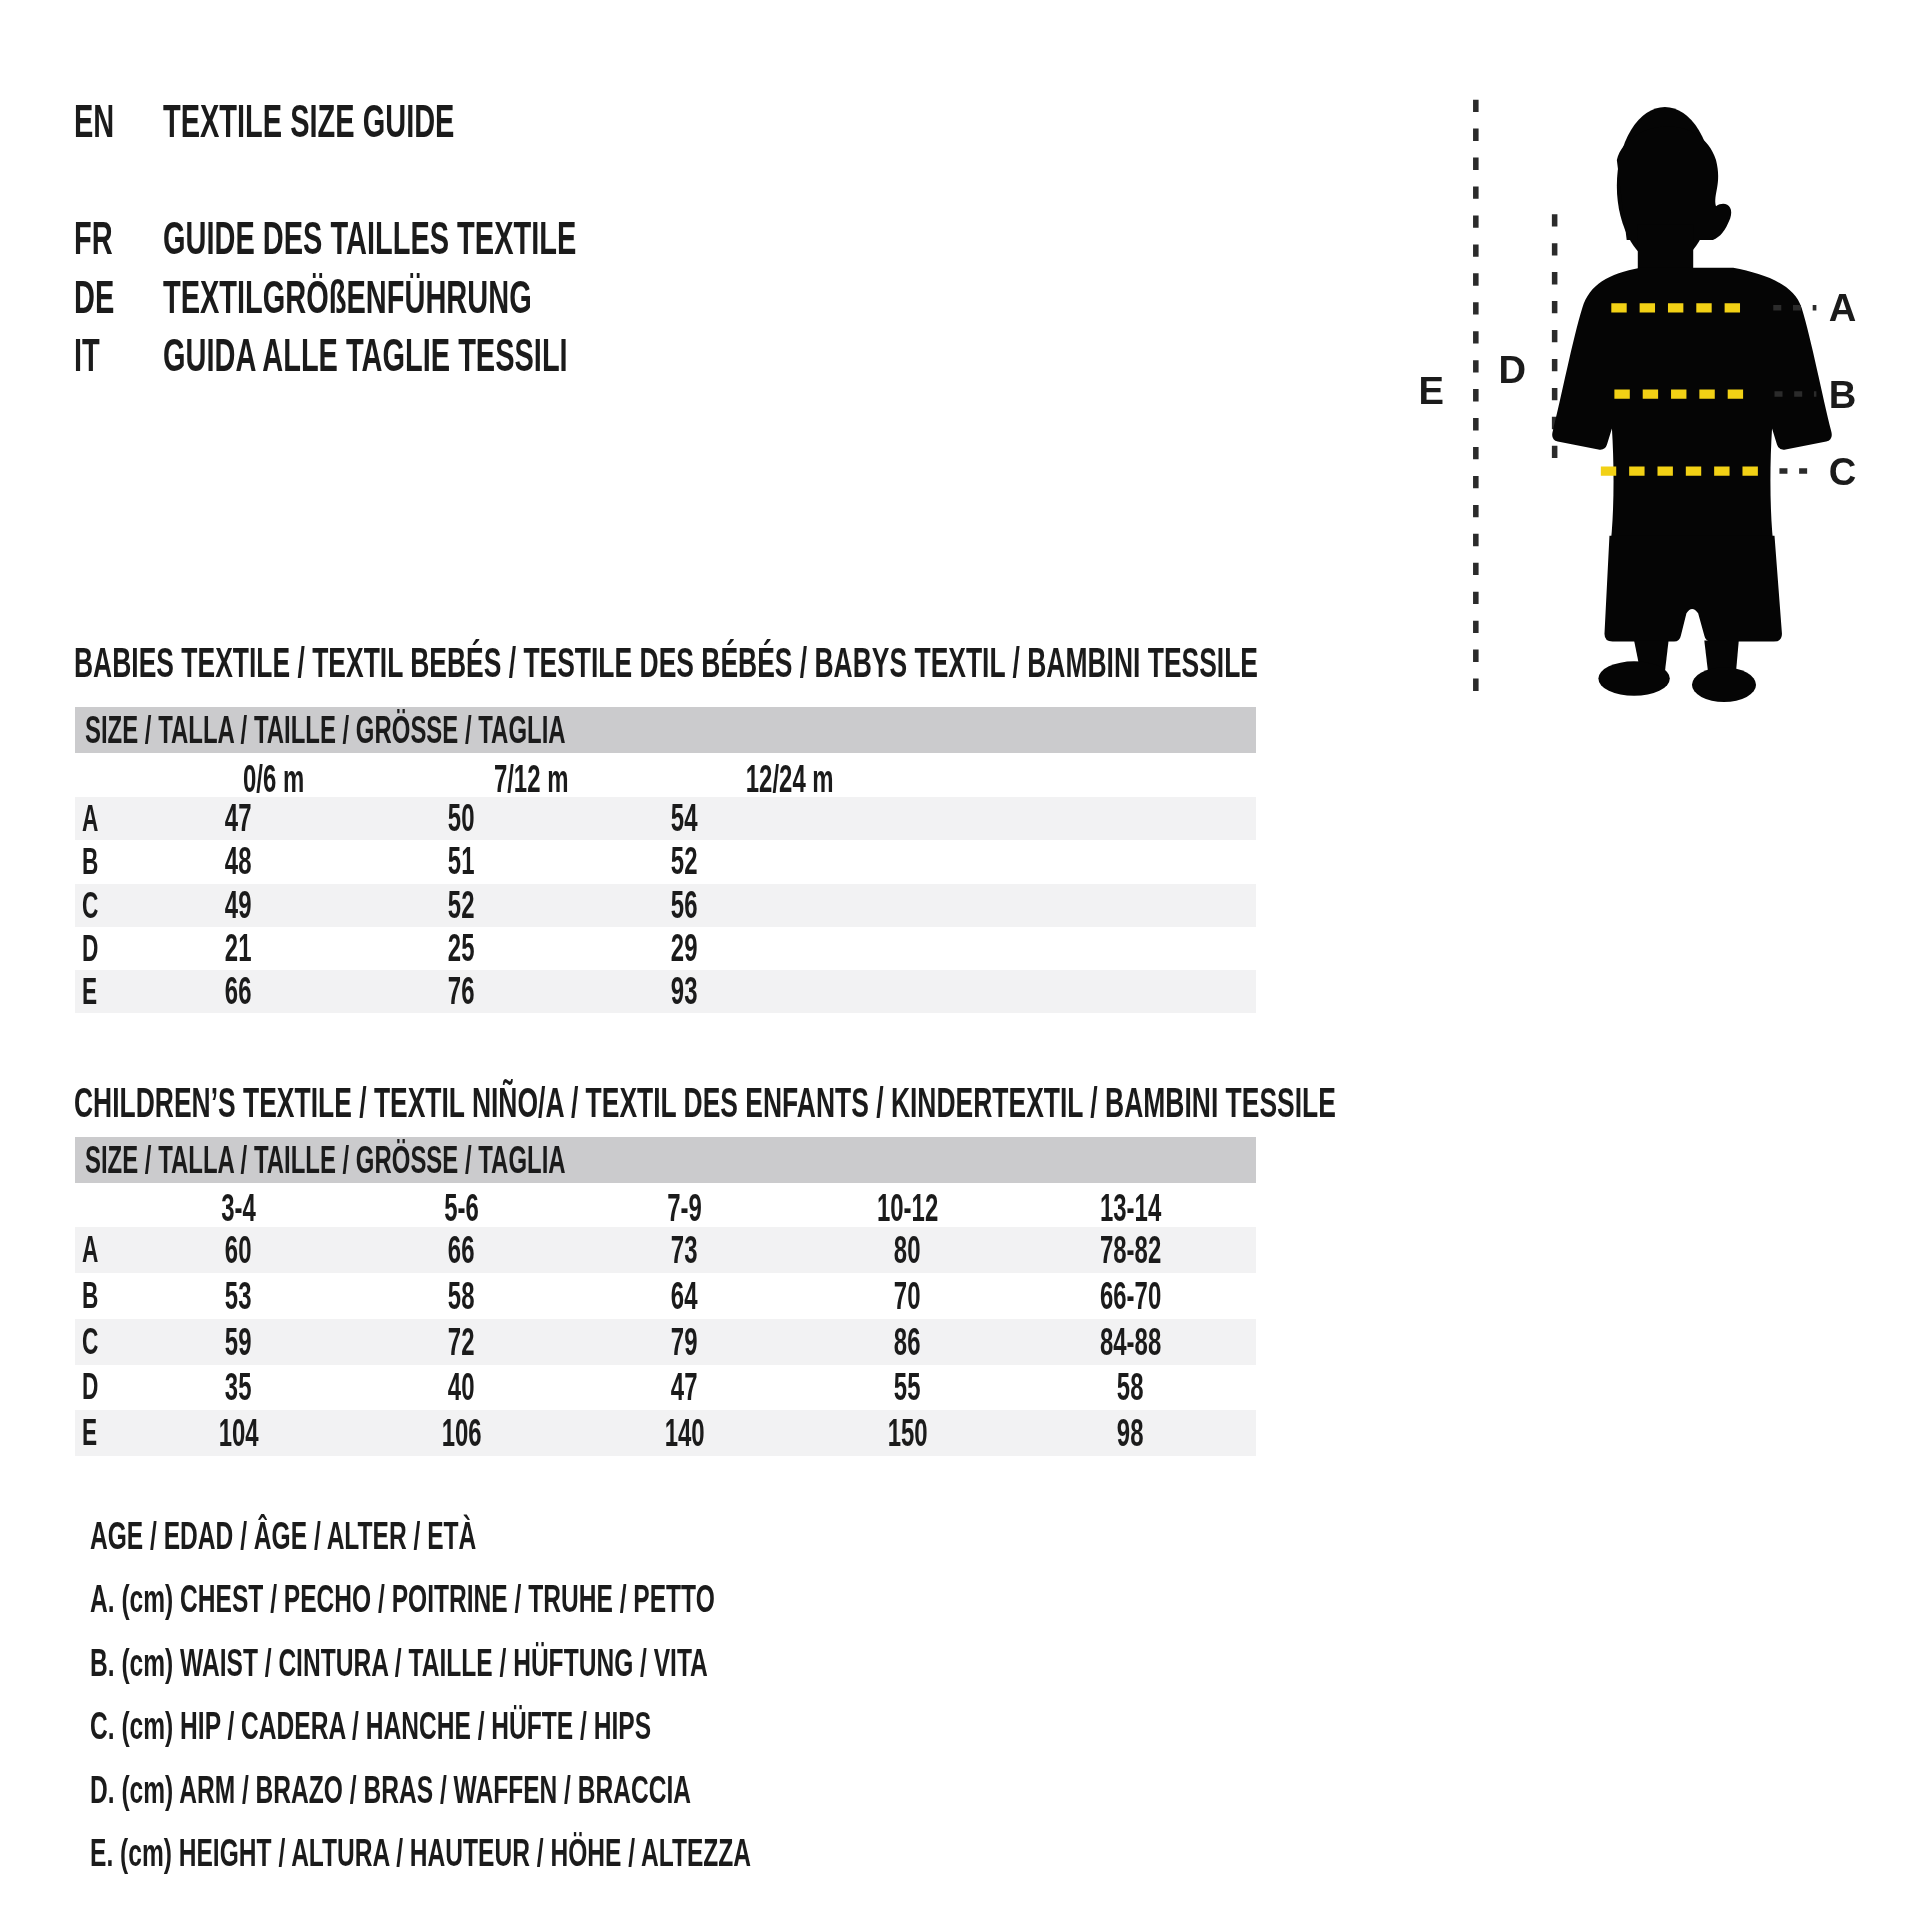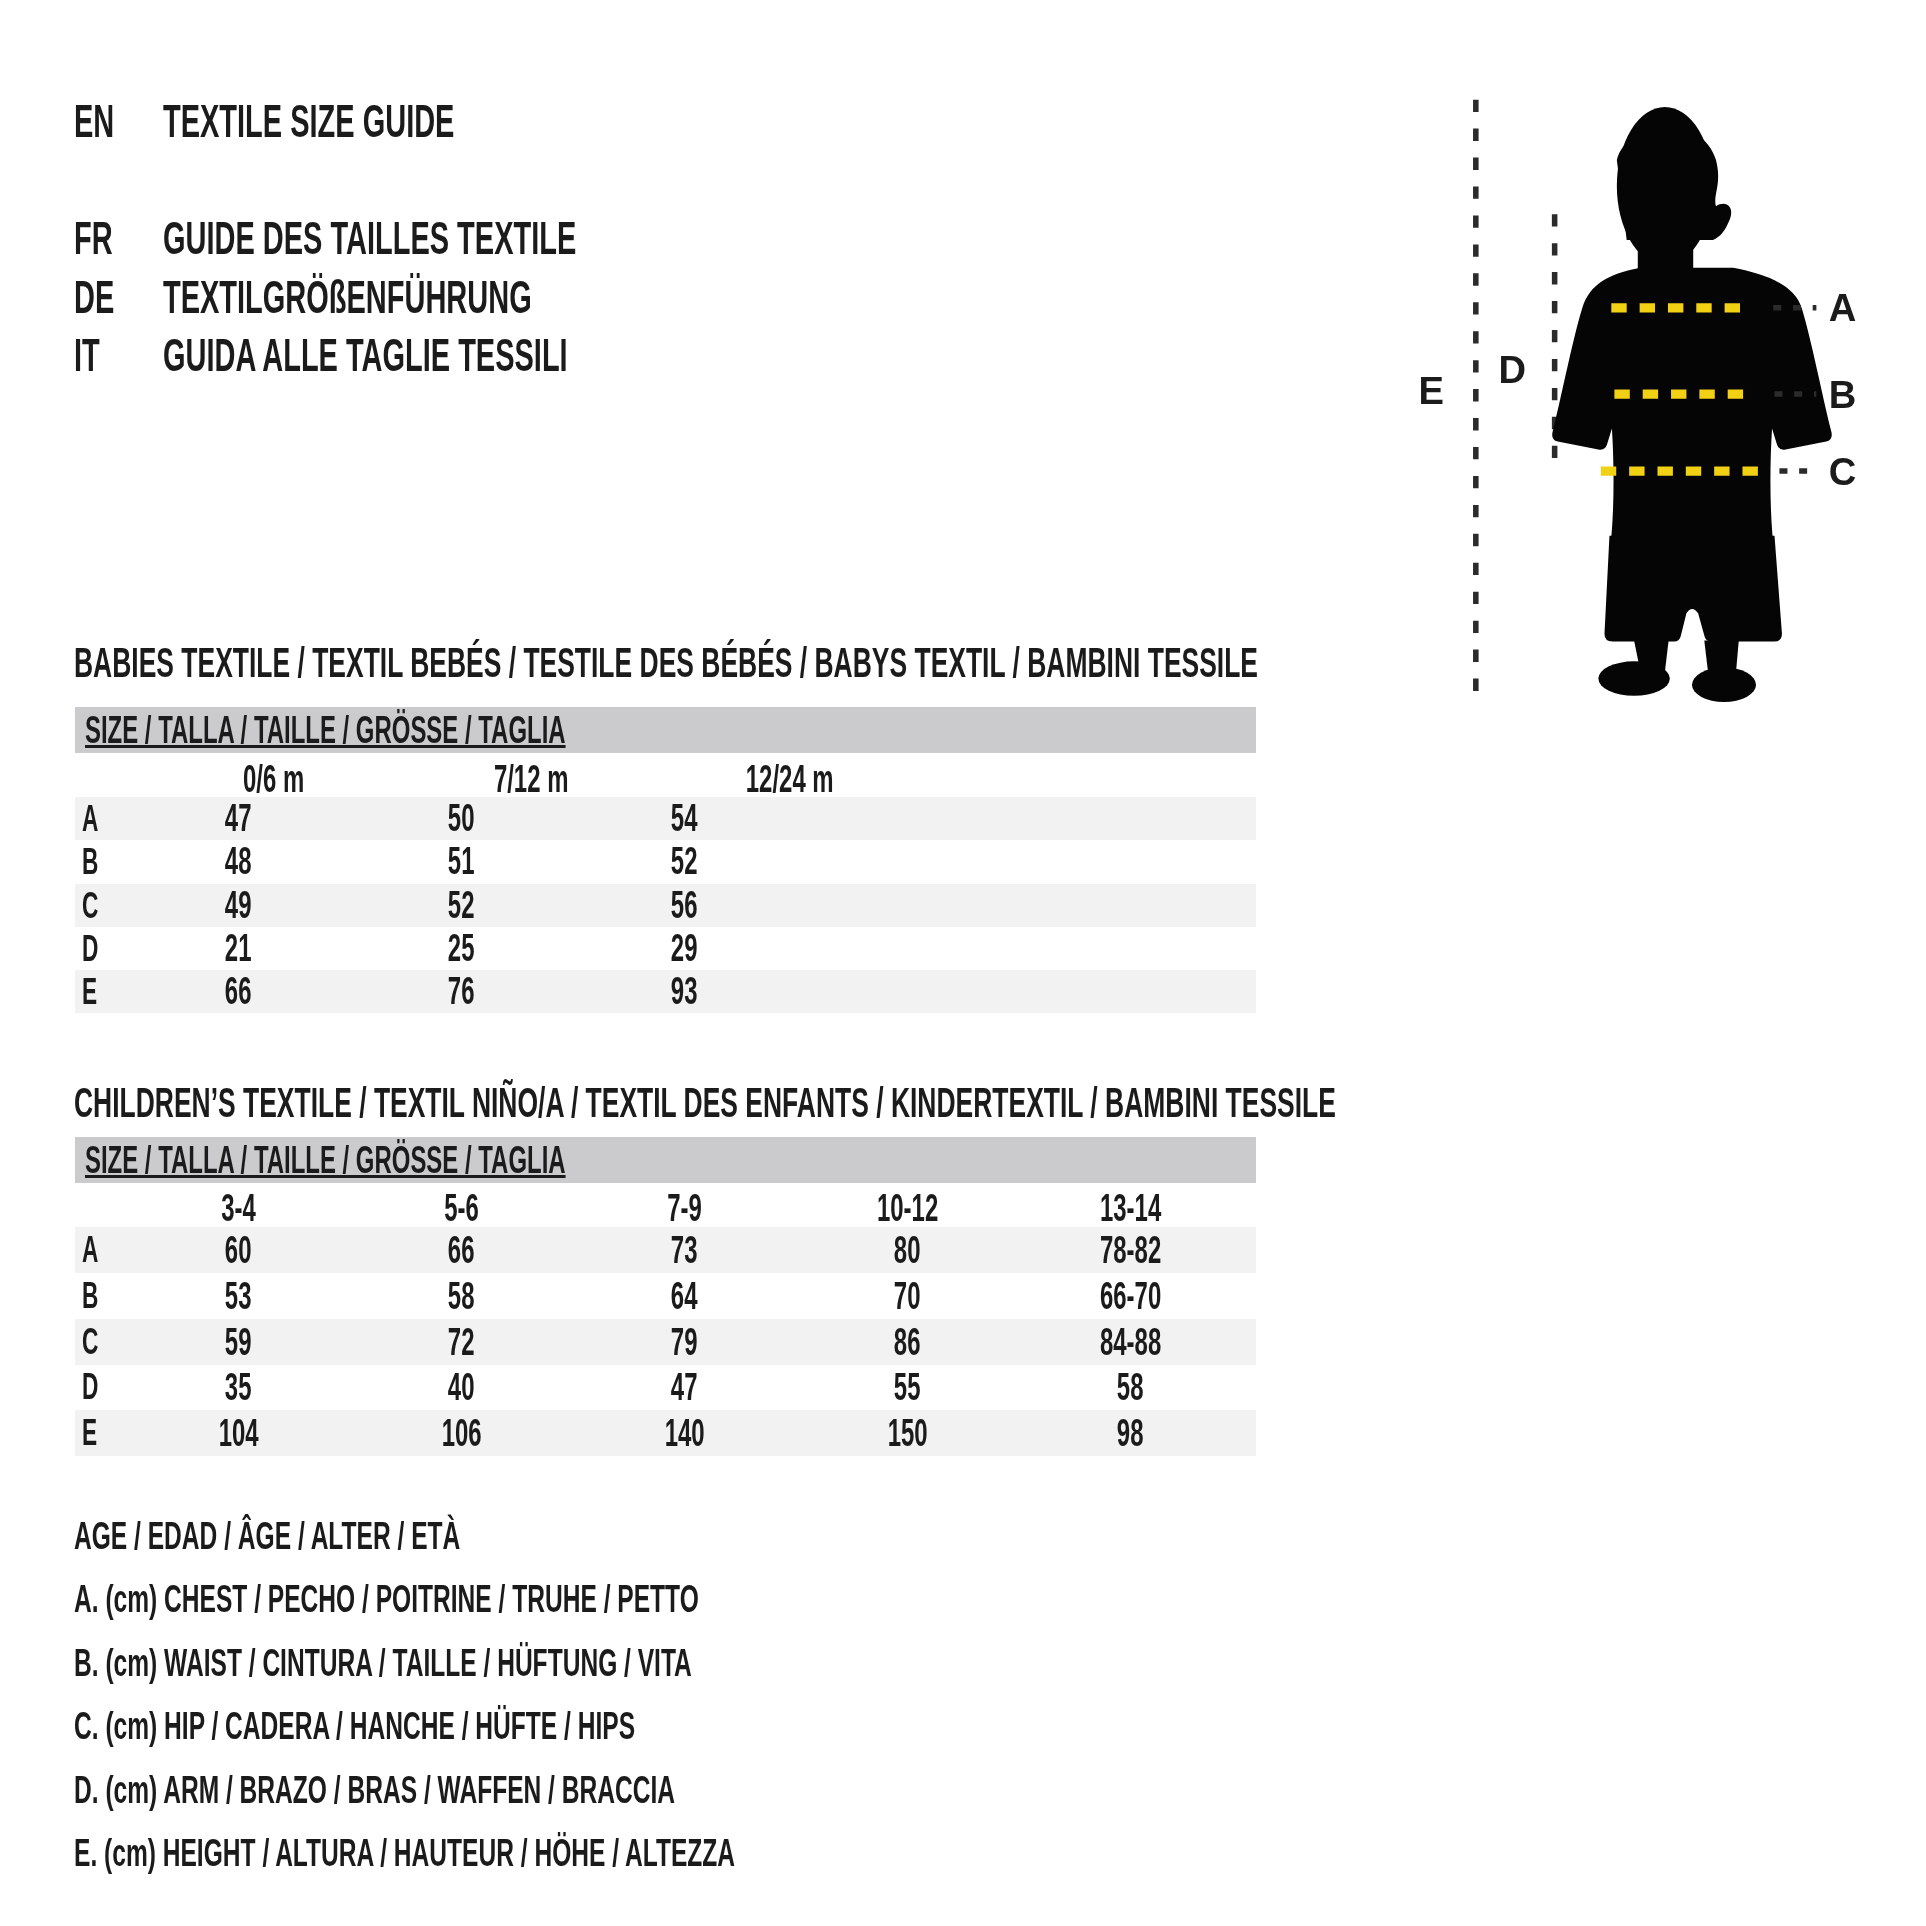--- a/index.html
+++ b/index.html
@@ -11,30 +11,30 @@
   .cx{display:inline-block;transform:scaleX(0.63);transform-origin:0 50%;white-space:nowrap;}
   .cxc{display:inline-block;transform:scaleX(0.63);transform-origin:50% 50%;white-space:nowrap;}
   
   #lang-list{position:absolute;left:74px;top:99px;width:924px;height:308px;}
   .lrow{position:absolute;left:0;height:49px;display:flex;align-items:flex-end;font-size:46px;}
   .lcode{display:inline-block;width:89px;}
   
   .heading{position:absolute;left:74px;height:46px;display:flex;align-items:center;font-size:42px;}
   
   .bar{position:absolute;left:75px;width:1181px;height:46px;background:#cbcbcd;
-       display:flex;align-items:center;padding-left:10px;box-sizing:border-box;font-size:38px;text-decoration:underline;}
+       display:flex;align-items:center;padding-left:10px;box-sizing:border-box;font-size:38px;}
   
   .trow{position:absolute;left:75px;width:1181px;display:grid;
         grid-template-columns:52px repeat(5,223px);align-items:center;}
   .trow .lbl{padding-left:7.4px;font-size:36px;}
   .trow .cell{text-align:center;font-size:38px;}
   .cols{height:39px;font-size:37px;}
   .stripe{background:#f2f2f3;}
   
-  .legend-line{position:absolute;left:74px;height:46px;display:flex;align-items:center;font-size:39px;}
+  .legend-line{position:absolute;left:90px;height:46px;display:flex;align-items:center;font-size:39px;}
   
   #figure{position:absolute;left:1405px;top:86px;}
   .fig-label{font-size:62px;font-weight:bold;fill:#1b1b1b;font-family:"Liberation Sans",sans-serif;}
 </style>
 </head>
 <body>
 
 <div id="root">
 
   <section id="lang-list">

